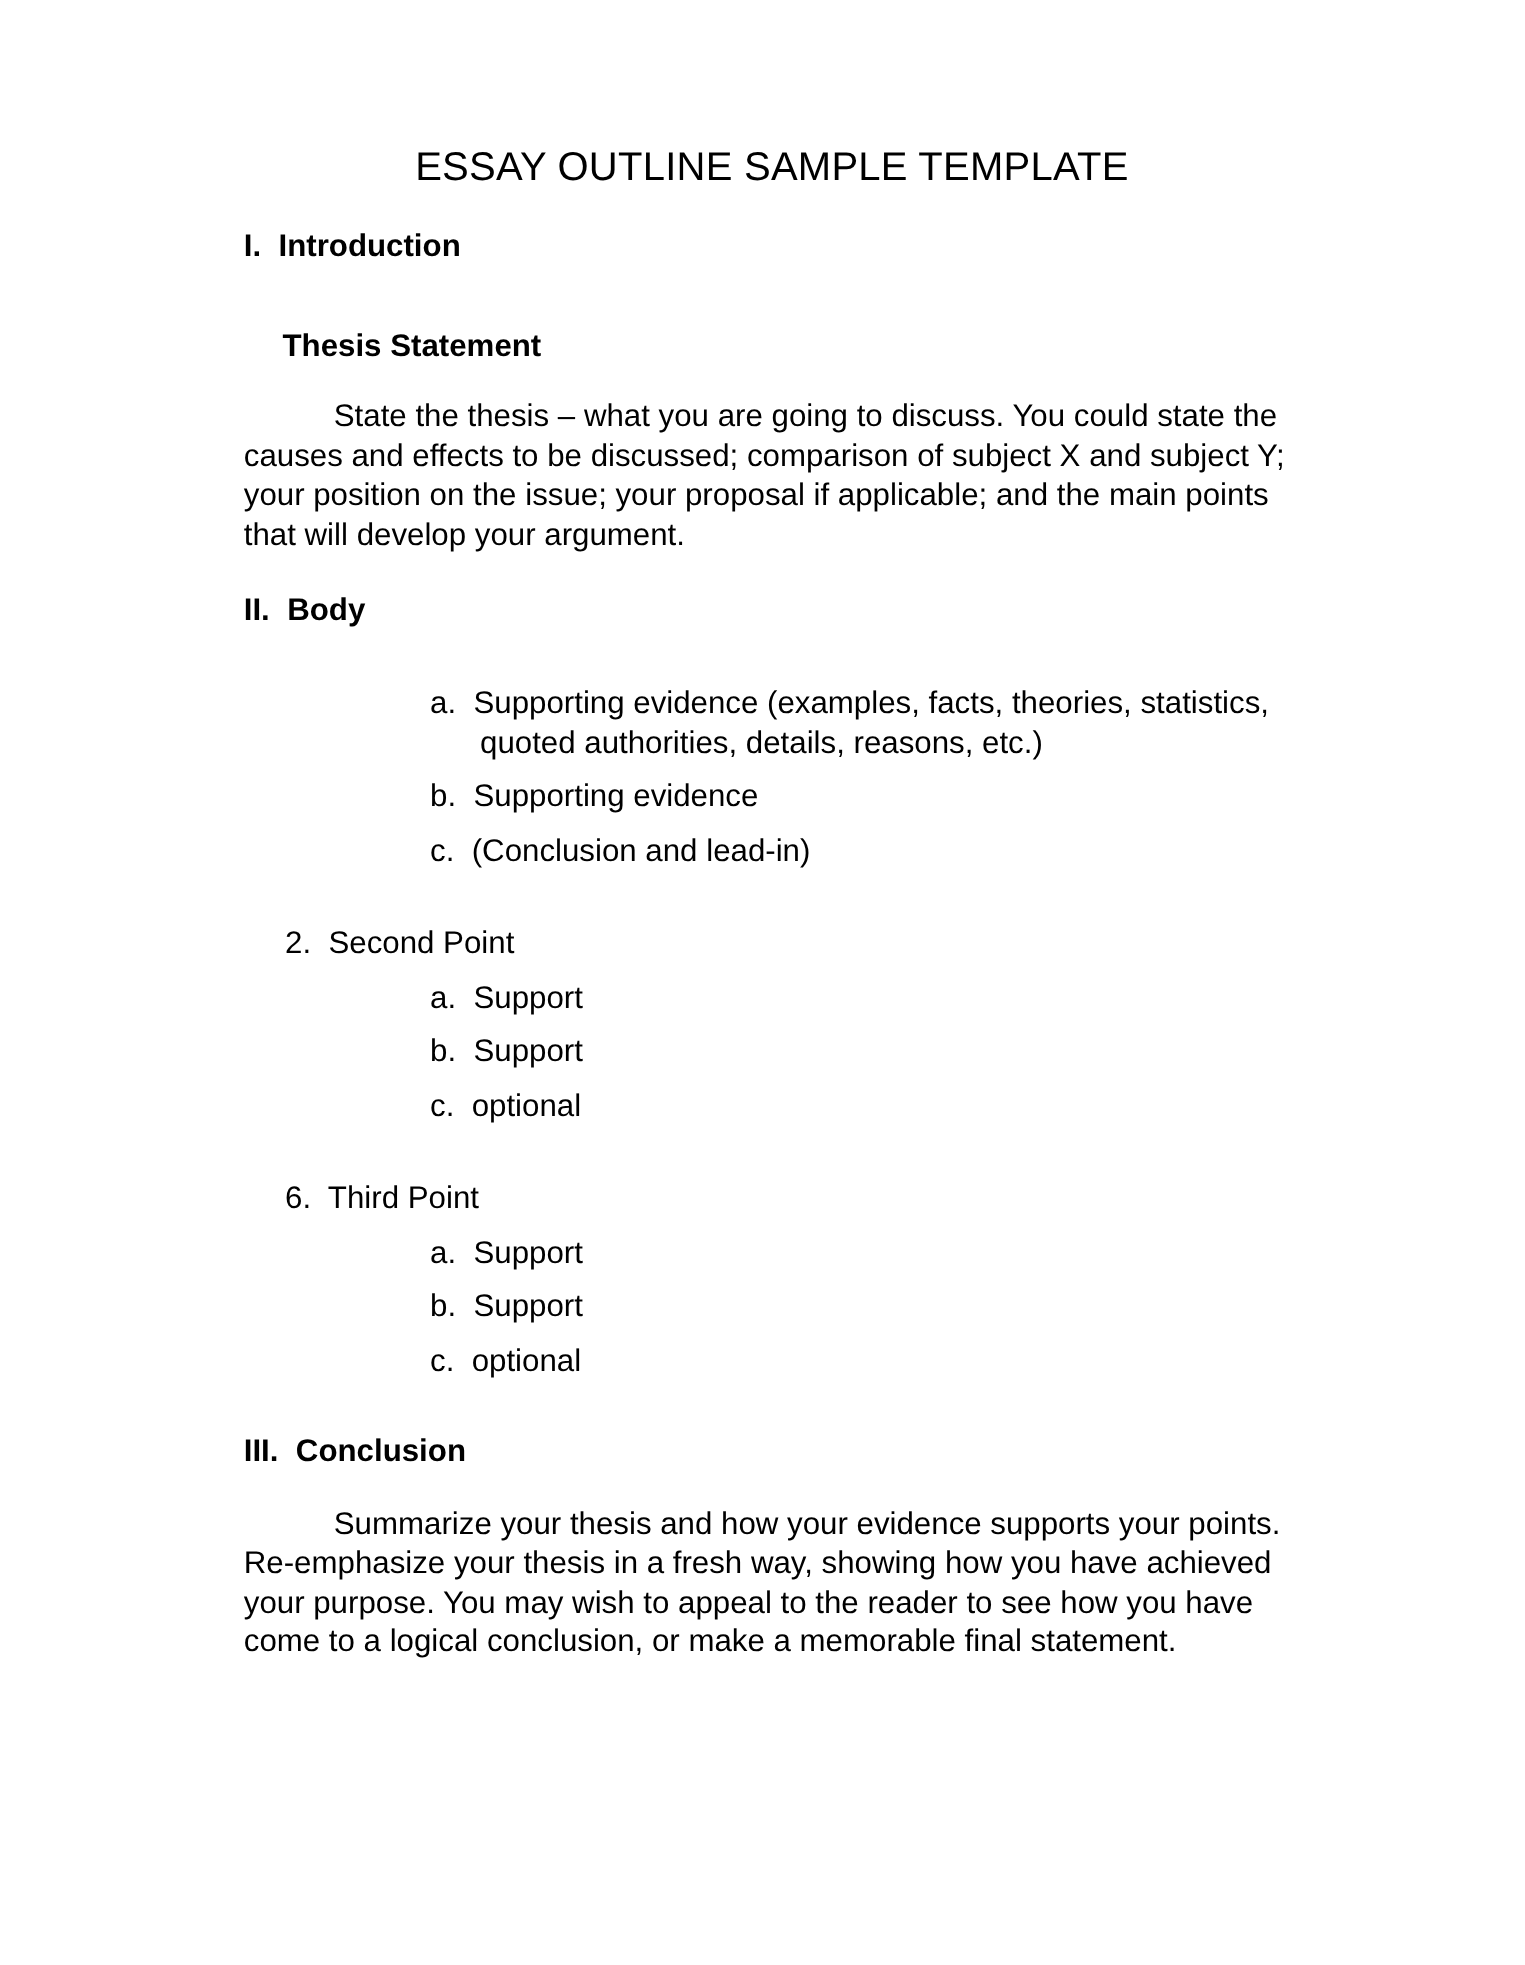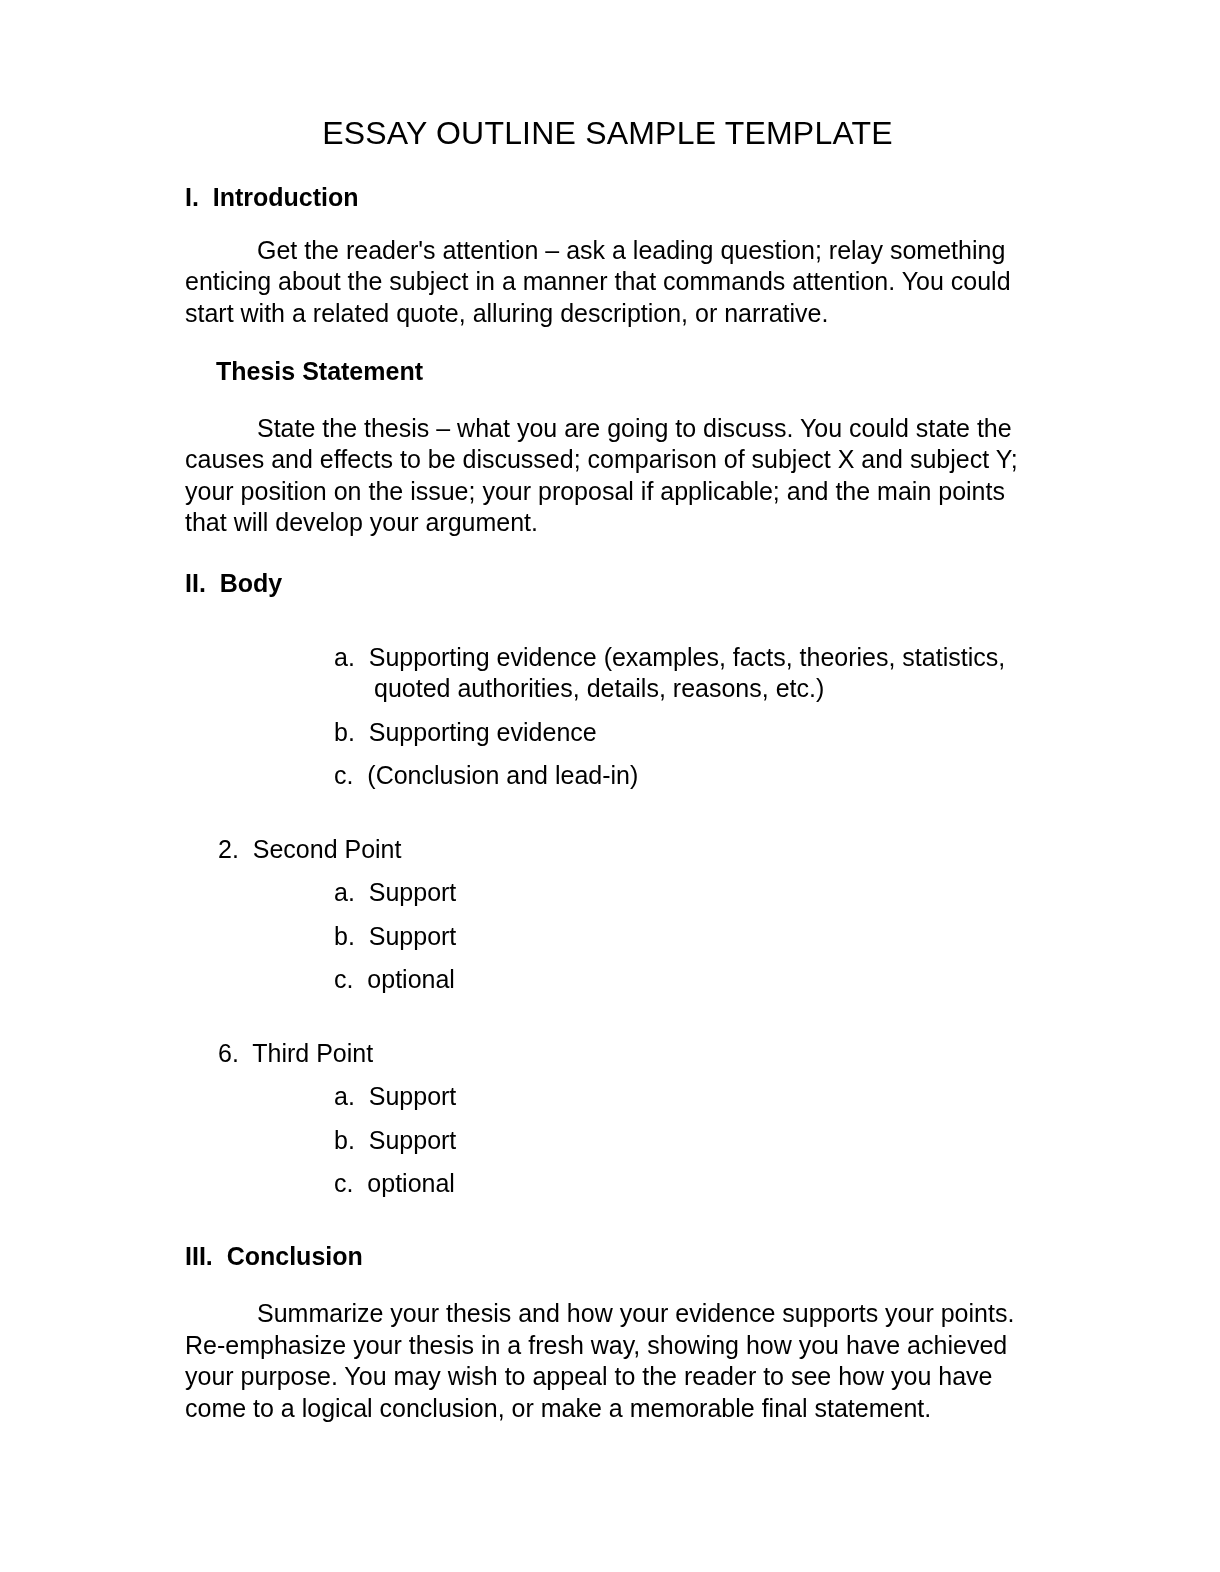--- a/index.html
+++ b/index.html
@@ -14,21 +14,21 @@
     height: 1572px;
     margin: 0 auto;
     background: #ffffff;
     color: #000000;
     font-family: "Liberation Sans", sans-serif;
     overflow: hidden;
     box-sizing: border-box;
   }
   .doc {
     position: absolute;
-    left: 185px;
+    left: 195px;
     top: 0;
     width: 845px;
   }
   .doc-title {
     font-size: 32px;
     font-weight: 400;
     text-align: center;
     letter-spacing: 0.2px;
     margin: 0;
     padding-top: 116px;
@@ -106,21 +106,20 @@
   <div class="doc">
 
     <h1 class="doc-title">ESSAY OUTLINE SAMPLE TEMPLATE</h1>
 
     <div class="sp-title-to-h1"></div>
 
     <h2 class="section-heading">I.  Introduction</h2>
 
     <div class="sp-h1-to-para"></div>
 
-    <p class="para">Get the reader's attention – ask a leading question; relay something enticing about the subject in a manner that commands attention.  You could start with a related quote, alluring description, or narrative.</p>
 
     <div class="sp-para-to-sub"></div>
 
     <h3 class="sub-heading">Thesis Statement</h3>
 
     <div class="sp-sub-to-para"></div>
 
     <p class="para">State the thesis – what you are going to discuss.  You could state the causes and effects to be discussed; comparison of subject X and subject Y; your position on the issue; your proposal if applicable; and the main points that will develop your argument.</p>
 
     <div class="sp-para-to-h2"></div>

